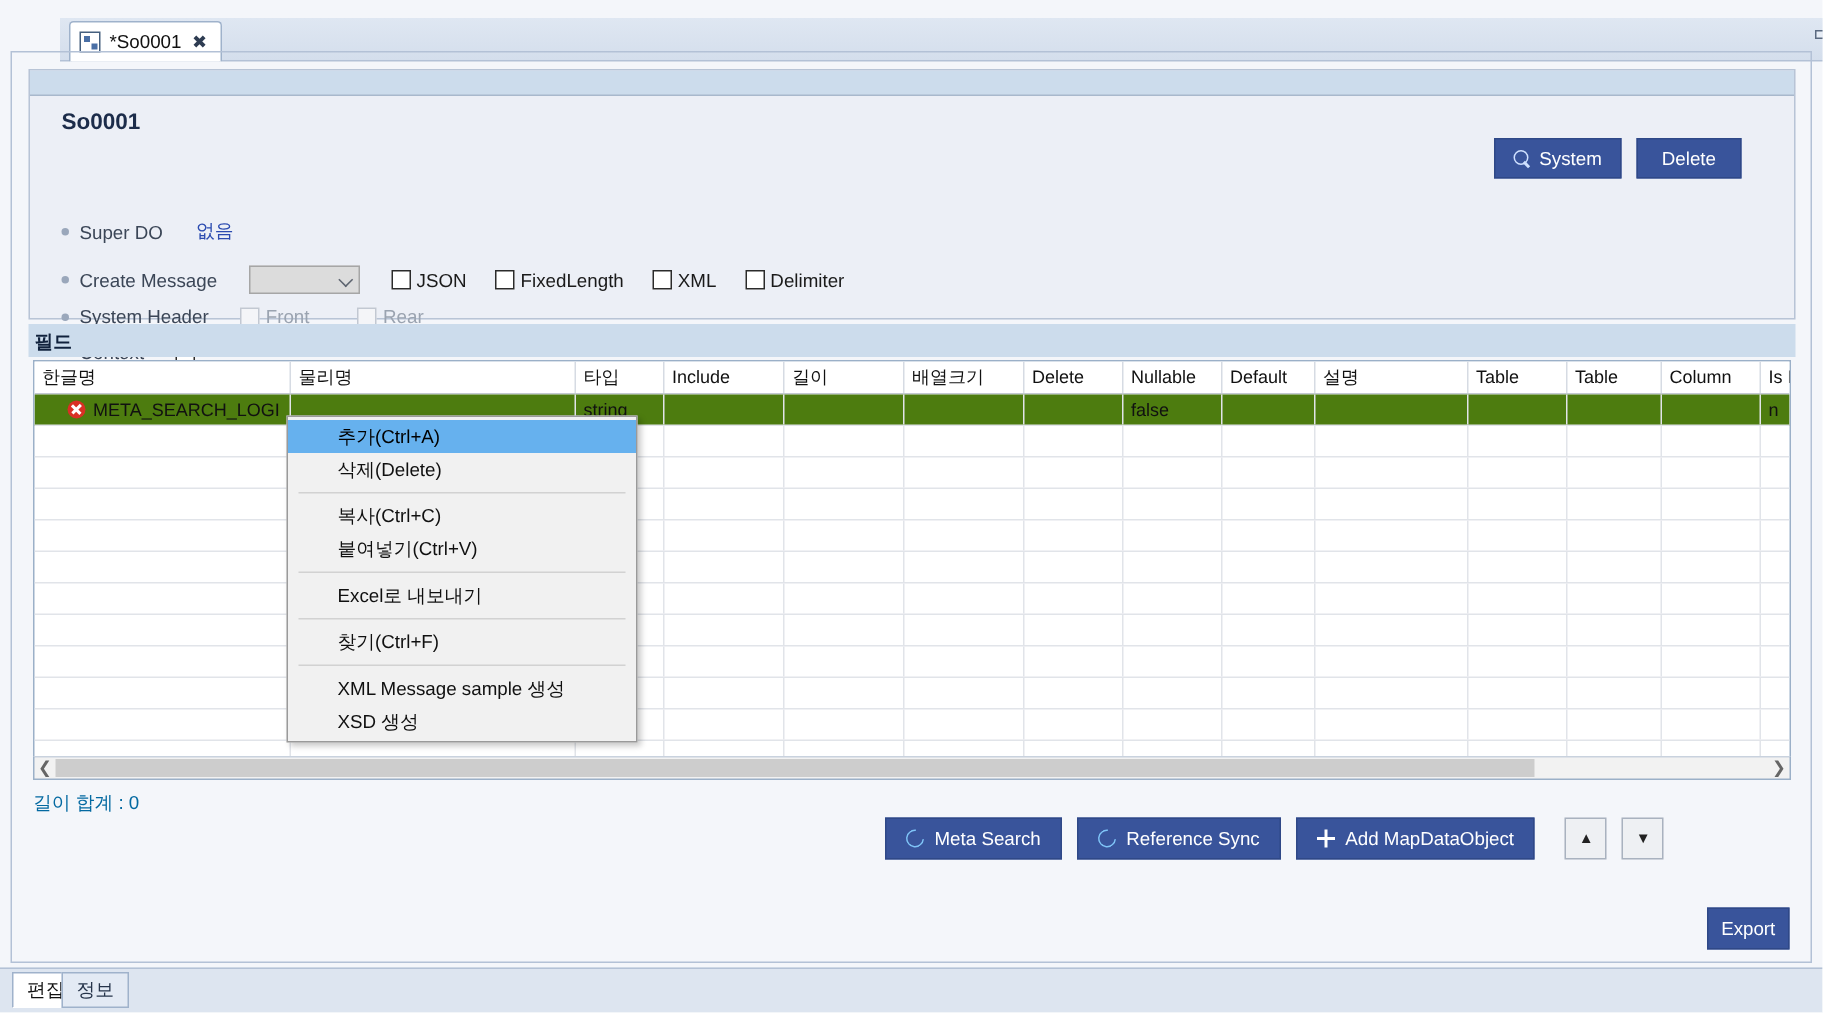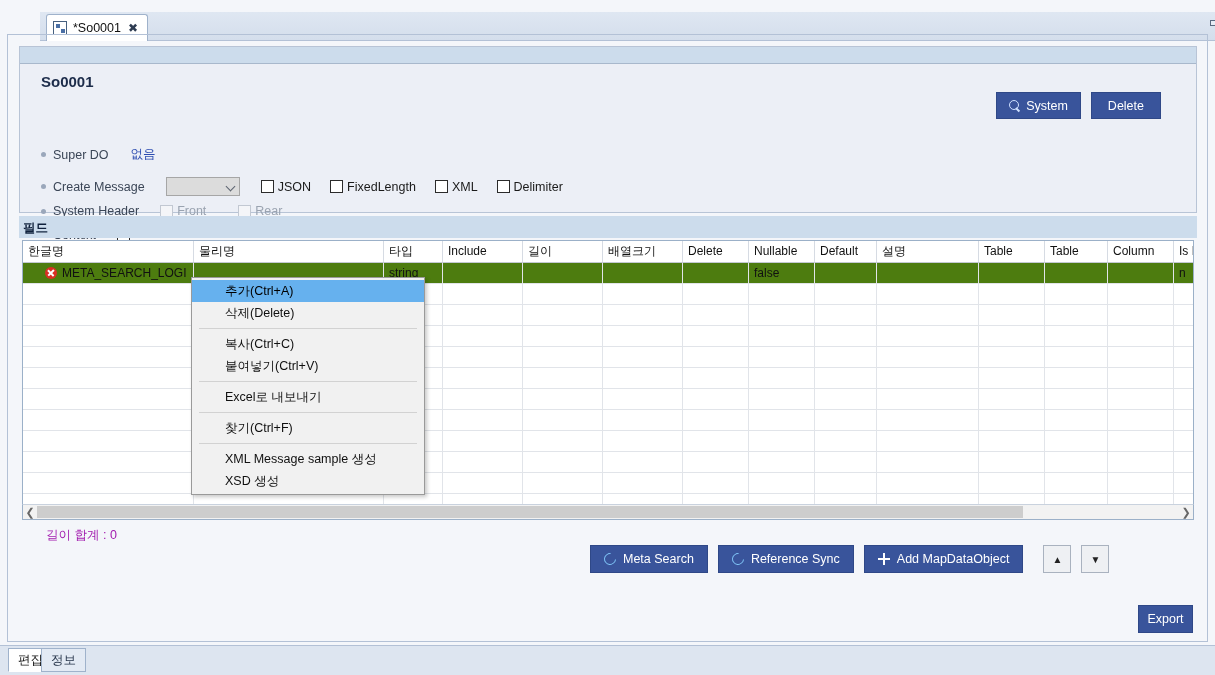--- a/index.html
+++ b/index.html
@@ -234,21 +234,21 @@
   }
   .hscroll .sarrow {
     position: absolute; top: 0; width: 14px; height: 14px;
     font-size: 11px; color: #666; text-align: center; line-height: 14px;
   }
   .hscroll .sarrow.l { left: 0; }
   .hscroll .sarrow.r { right: 0; }
 
   .sumtext {
     position: absolute; left: 22px; top: 527px;
-    font-size: 12.5px; color: #a21caf; margin-left: 24px;
+    font-size: 12.5px; color: #0369a1;
   }
 
   
   .toolbar {
     position: absolute; left: 590px; top: 545px;
     display: flex; align-items: center; gap: 10px;
   }
   .tbtn {
     background: #39549b; color: #ffffff;
     border: 1px solid #2f4887;

